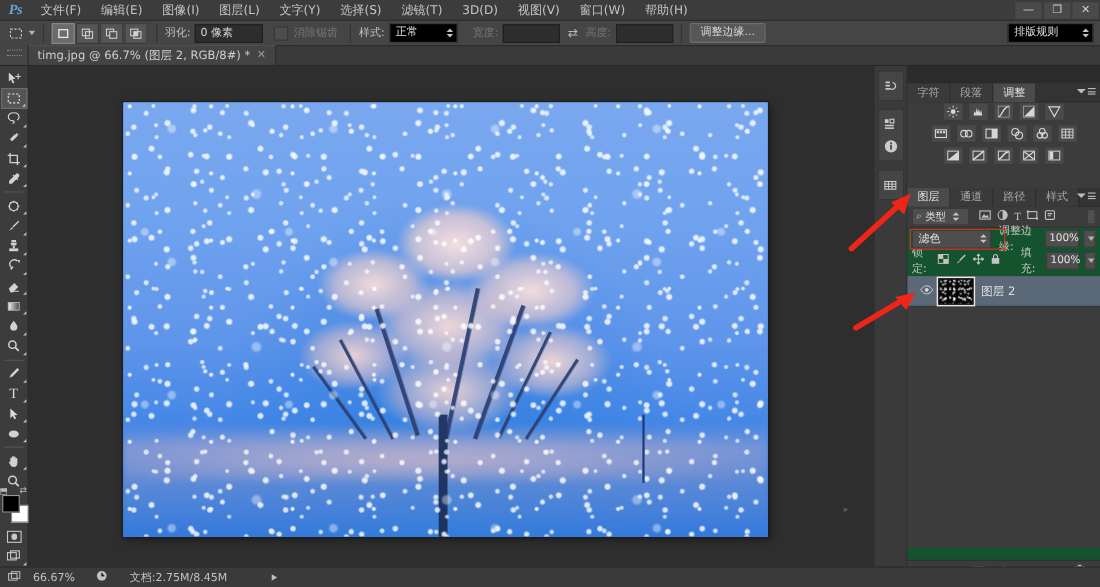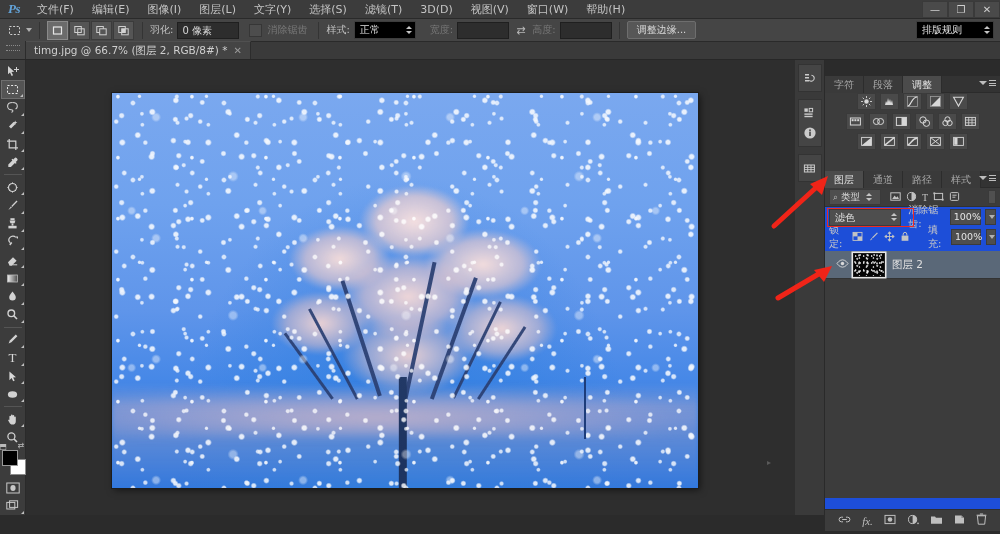--- a/index.html
+++ b/index.html
@@ -252,21 +252,21 @@
 
   .adj-panel { background:#3c3c3c; padding:0; height:88px; border-bottom:1px solid #2b2b2b; }
   .adj-title { font-size:10px; color:#c6c6c6; padding:5px 0 3px 7px; }
   .adj-rows { padding:0 6px; }
   .adj-row { display:flex; justify-content:center; gap:4px; margin-bottom:3px; }
   .adj-btn {
     width:19px; height:17px; background:#4a4a4a; border:1px solid #3a3a3a;
     display:flex; align-items:center; justify-content:center;
   }
 
-  .layers-panel { position:absolute; left:0; top:95px; width:175px; height:360px; background:#1d4ed8; }
+  .layers-panel { position:absolute; left:0; top:95px; width:175px; height:360px; background:#14532d; }
   .lp-filter {
     display:flex; align-items:center; height:19px; background:#3c3c3c;
     padding:0 4px; gap:3px; border-bottom:1px solid #323232;
   }
   .lp-typesel {
     display:flex; align-items:center; gap:3px; background:#4e4e4e; border:1px solid #3a3a3a;
     height:16px; padding:0 3px; font-size:9.5px; color:#ddd; min-width:52px;
   }
   .mag { font-size:9px; color:#c0c0c0; }
   .lp-ficons { display:flex; gap:5px; margin-left:6px; align-items:center; }
@@ -858,21 +858,21 @@
 
       <div class="lp-blend">
         <div class="blend-combo">
           <span>滤色</span>
           <span class="combo-arrows">
               <i class="up"></i>
               <i class="dn"></i>
             </span>
         </div>
         <div class="blend-hl"></div>
-        <span class="lp-op-label">消除锯齿:</span>
+        <span class="lp-op-label">调整边缘:</span>
         <span class="sm-field">100%</span>
         <span class="sm-arrow">
             <span class="tri-down"></span>
           </span>
       </div>
 
       <div class="lp-lock">
         <span class="lock-label">锁定:</span>
         <span class="lock-ico">
           <svg width="11" height="11" viewBox="0 0 11 11">
@@ -963,14 +963,31 @@
 
   <svg class="ann" style="left:770px;top:170px;width:72px;height:60px" viewBox="0 0 72 60">
     <path d="M4 56 L50 14" stroke="#f02418" stroke-width="5" stroke-linecap="round"></path>
     <path d="M58 6 L40 14 L52 25 Z" fill="#f02418"></path>
   </svg>
   <svg class="ann" style="left:774px;top:260px;width:70px;height:42px" viewBox="0 0 70 42">
     <path d="M4 38 L48 12" stroke="#f02418" stroke-width="5" stroke-linecap="round"></path>
     <path d="M58 6 L40 10 L50 22 Z" fill="#f02418"></path>
   </svg>
 
+  <div class="statusbar">
+    <div class="sb-grip">
+      <svg width="13" height="12" viewBox="0 0 13 12">
+          <rect x=".8" y="2.4" width="7.6" height="6" fill="none" stroke="#b5b5b5" stroke-width="1"></rect>
+          <rect x="3.4" y=".8" width="7.6" height="6" fill="none" stroke="#b5b5b5" stroke-width="1"></rect>
+        </svg>
+    </div>
+    <div class="sb-zoom">66.67%</div>
+    <div class="sb-clock">
+      <svg width="11" height="11" viewBox="0 0 11 11">
+          <circle cx="5.5" cy="5.5" r="4.4" fill="#c2c2c2"></circle>
+          <path d="M5.5 2.6v3h2.4" stroke="#3a3a3a" stroke-width="1"></path>
+        </svg>
+    </div>
+    <div class="sb-doc">文档:2.75M/8.45M</div>
+    <div class="sb-tri"></div>
+  </div>
 
 </div>
 
 </body></html>

